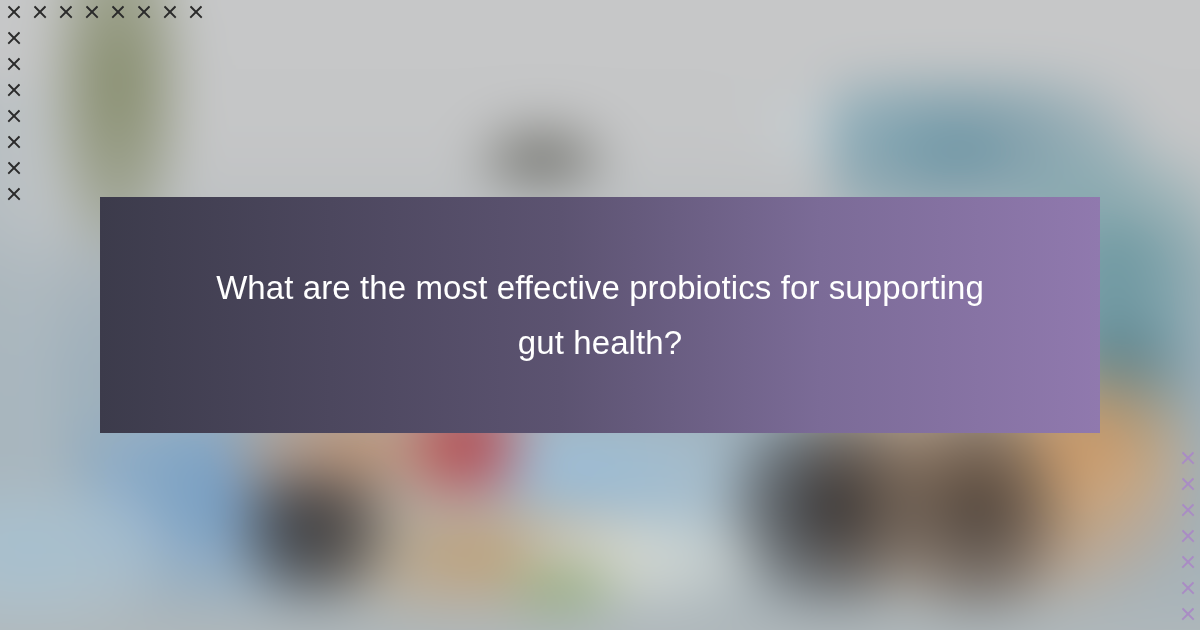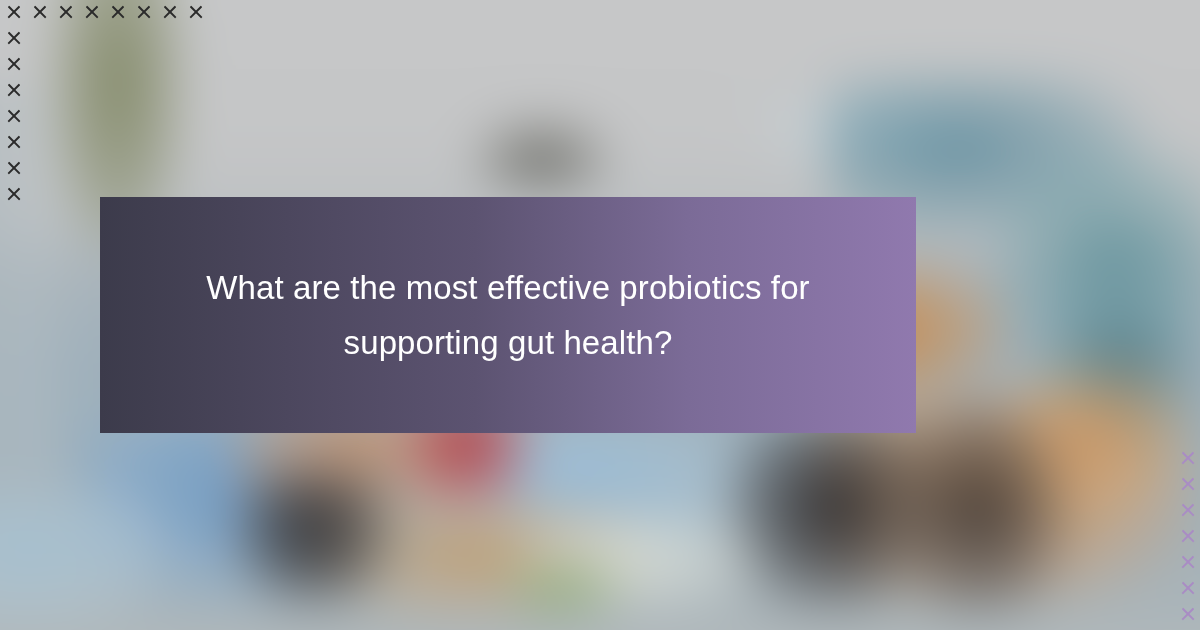--- a/index.html
+++ b/index.html
@@ -316,21 +316,21 @@
   .x-mark::after  { transform: rotate(-45deg); }
 
   .x-pattern-tl { left: 0; top: 0; color: #2b2b2b; }
   .x-pattern-br { left: 0; top: 0; color: #a98cc4; }
 
   
   .banner {
     position: absolute;
     left: 100px;
     top: 197px;
-    width: 816px;
+    width: 1000px;
     height: 236px;
     display: flex;
     align-items: center;
     justify-content: center;
     background: linear-gradient(to right, #3c3b4b 0%, #5c5371 46%, #7b6b97 72%, #9079ae 100%);
   }
   .headline {
     margin: 0;
     padding: 0 90px;
     color: #ffffff;

